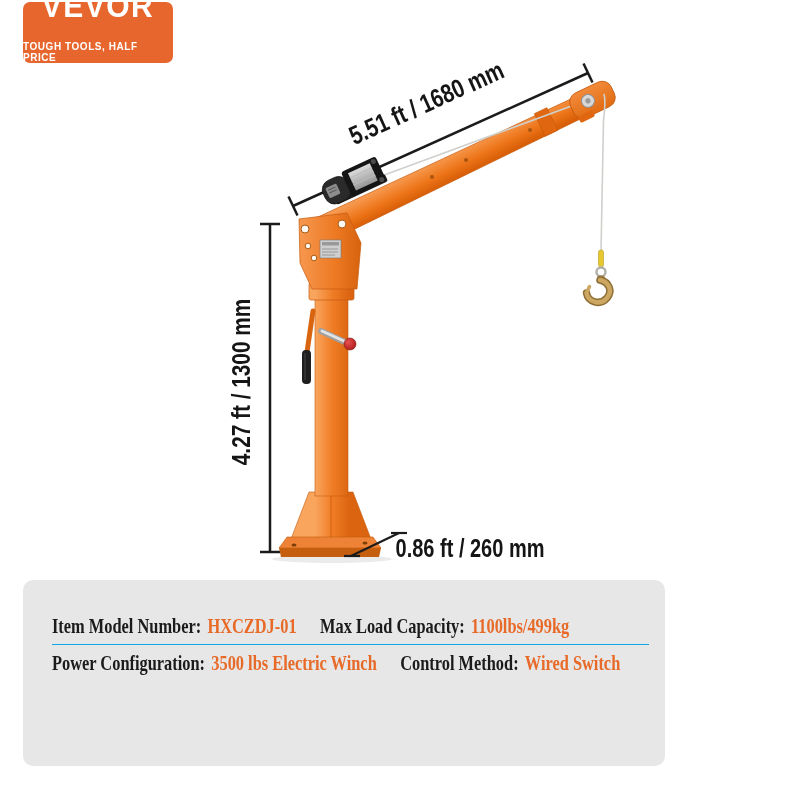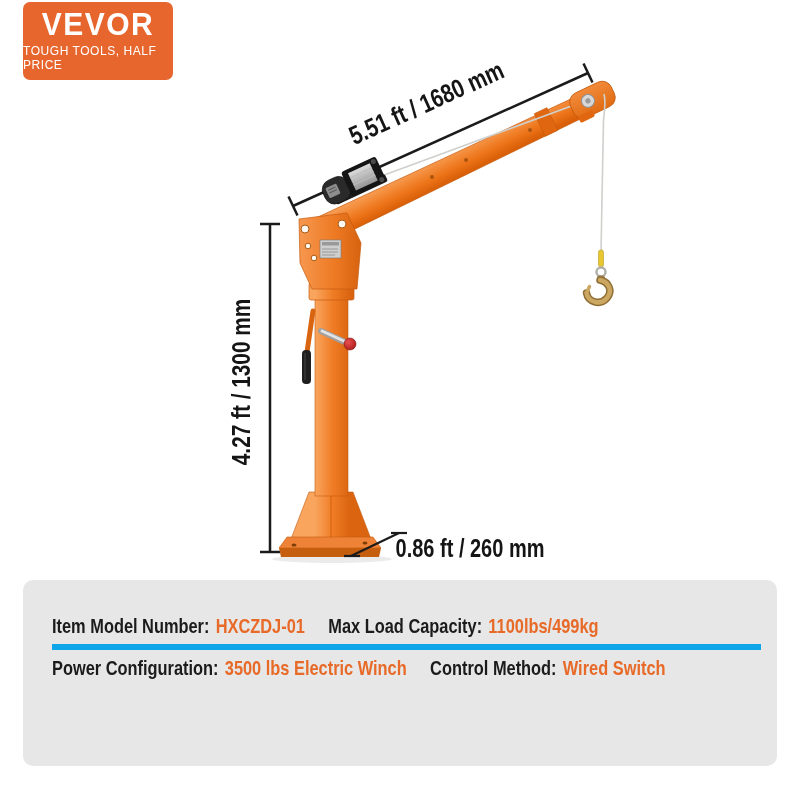--- a/index.html
+++ b/index.html
@@ -2,44 +2,44 @@
 <html><head>
 <meta charset="utf-8">
 <style>
   html,body{margin:0;padding:0;}
   body{
     width:800px;height:800px;position:relative;overflow:hidden;
     background:#ffffff;font-family:"Liberation Sans",sans-serif;
   }
   
   .logo{
-    position:absolute;left:23px;top:2px;width:150px;height:78px;
+    position:absolute;left:23px;top:2px;width:150px;height:61px;
     background:#E7662E;border-radius:7px;
-    display:flex;flex-direction:column;align-items:center;justify-content:center;
+    display:flex;flex-direction:column;align-items:center;justify-content:flex-end;
   }
   .logo-name{
     color:#fff;font-weight:700;font-size:30px;line-height:1;
     letter-spacing:1.5px;transform:scaleY(1.04);
   }
   .logo-tag{
-    color:#fff;font-weight:400;font-size:12px;letter-spacing:0.55px;margin-top:4px;
+    color:#fff;font-weight:700;font-size:10px;letter-spacing:0.55px;margin-top:19px;
   }
   
   .scene{position:absolute;left:0;top:0;width:800px;height:800px;}
   .dim-text{font-weight:700;fill:#151515;}
   
   .specs{
-    position:absolute;left:23px;top:580px;width:754px;height:186px;
-    background:#E7E7E7;border-radius:10px;
+    position:absolute;left:23px;top:580px;width:642px;height:186px;
+    background:#E7E7E7;border-radius:10px;font-family:Liberation Serif, serif;
   }
   .specs-inner{position:absolute;left:29px;right:16px;top:28px;}
   .spec-row{
     height:36px;display:flex;align-items:center;white-space:nowrap;overflow:visible;
   }
-  .spec-row + .spec-row{border-top:6px solid #0ea5e9;}
+  .spec-row + .spec-row{border-top:1px solid #0ea5e9;}
   .row-scale{
     display:flex;align-items:baseline;white-space:nowrap;
     transform:scaleX(0.78);transform-origin:left center;
     font-size:21px;font-weight:700;color:#1b1b1b;
   }
   .val{color:#E86A28;margin-left:8px;}
   .lbl2{margin-left:30px;}
 </style>
 </head>
 <body>

